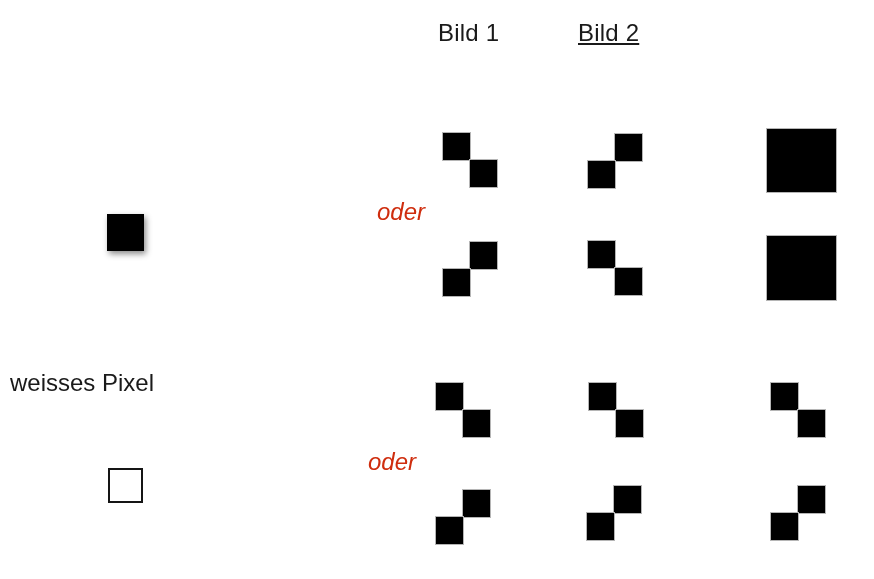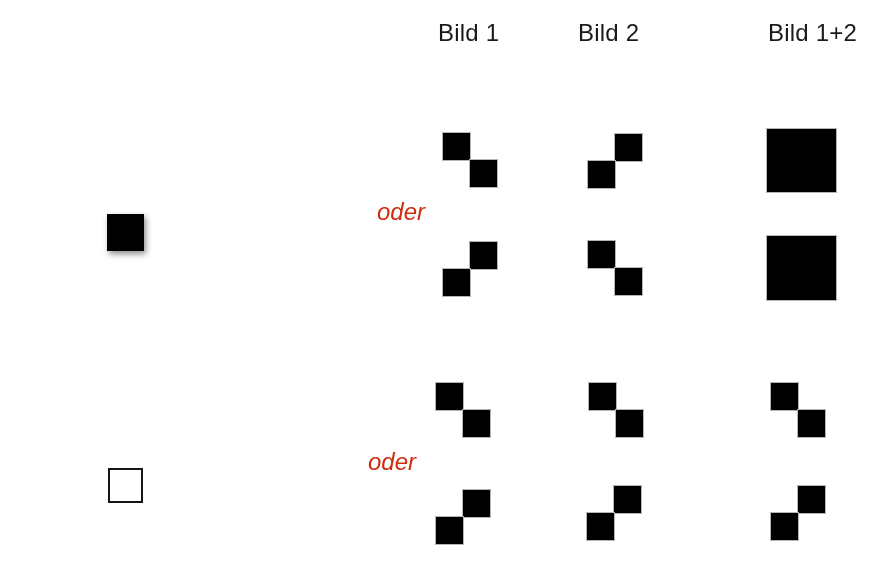--- a/index.html
+++ b/index.html
@@ -65,22 +65,21 @@
     box-shadow: 0 0 0 1px var(--cell-border, #b5b5b5);
   }
   .pattern.solid .cell { box-shadow: none; background: var(--pixel-black, #000); }
 </style>
 </head>
 <body>
 
 <div class="canvas" style="--accent: #cf2d0e; --pixel-black: #000000; --cell-border: #b5b5b5;">
 
   <div class="hdr" style="left:438px; top:19px;">Bild 1</div>
-  <div class="hdr" style="left:578px; top:19px;">Bild 2</div>
-  <div class="hdr" style="left:768px; top:19px;">Bild 1+2</div>
+  <div class="hdr" style="left:578px; top:19px;text-decoration:underline;">Bild 2</div>
 
   <div class="legend-black"></div>
   <div class="oder" style="left:377px; top:198px;">oder</div>
 
   <div class="pattern" style="left:443px; top:133px;">
       <div class="cell black"></div>
       <div class="cell white"></div>
       <div class="cell white"></div>
       <div class="cell black"></div>
     </div>
@@ -108,20 +107,21 @@
       <div class="cell black"></div>
       <div class="cell black"></div>
     </div>
   <div class="pattern solid" style="left:767px; top:236px; width:69px; height:64px;">
       <div class="cell black"></div>
       <div class="cell black"></div>
       <div class="cell black"></div>
       <div class="cell black"></div>
     </div>
 
+  <div class="row-label" style="left:10px; top:369px;">weisses Pixel</div>
   <div class="legend-white"></div>
   <div class="oder" style="left:368px; top:448px;">oder</div>
 
   <div class="pattern" style="left:436px; top:383px;">
       <div class="cell black"></div>
       <div class="cell white"></div>
       <div class="cell white"></div>
       <div class="cell black"></div>
     </div>
   <div class="pattern" style="left:436px; top:490px;">

